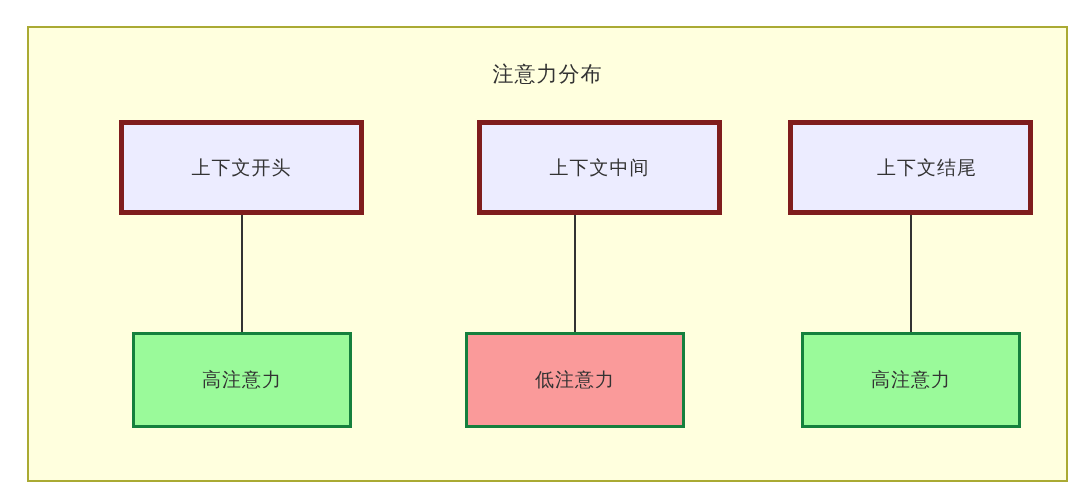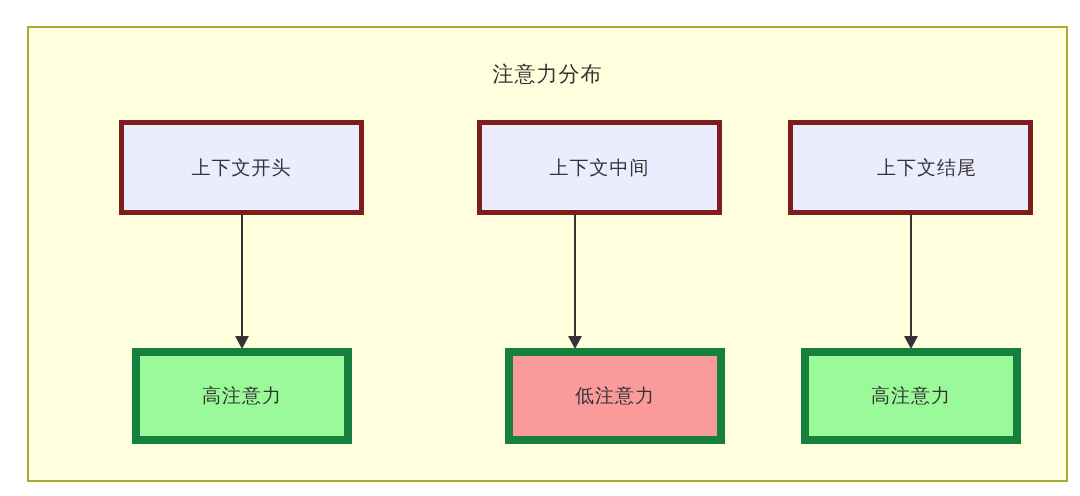--- a/index.html
+++ b/index.html
@@ -49,31 +49,31 @@
   .node.source {
     width: 245px;
     height: 95px;
     top: 92px;
     background: #ececff;
     border: 5px solid #7f1d1d;
   }
   .node.result {
     width: 220px;
     height: 96px;
-    top: 320px;
-    border: 8px solid #15803d;
+    top: 304px;
+    border: 3px solid #15803d;
   }
   .node.result.high { background: #9afa9a; }
   .node.result.low  { background: #fa9a9a; }
 
   .src-1 { left: 90px; }
   .src-2 { left: 448px; }
   .src-3 { left: 759px; padding-left: 33px; }
   .res-1 { left: 103px; }
-  .res-2 { left: 436px; margin-left: 40px; }
+  .res-2 { left: 436px; }
   .res-3 { left: 772px; }
 
   .arrow {
     position: absolute;
     top: 187px;
     height: 134px;
     width: 14px;
   }
   .arrow-1 { left: 206px; }
   .arrow-2 { left: 539px; }

